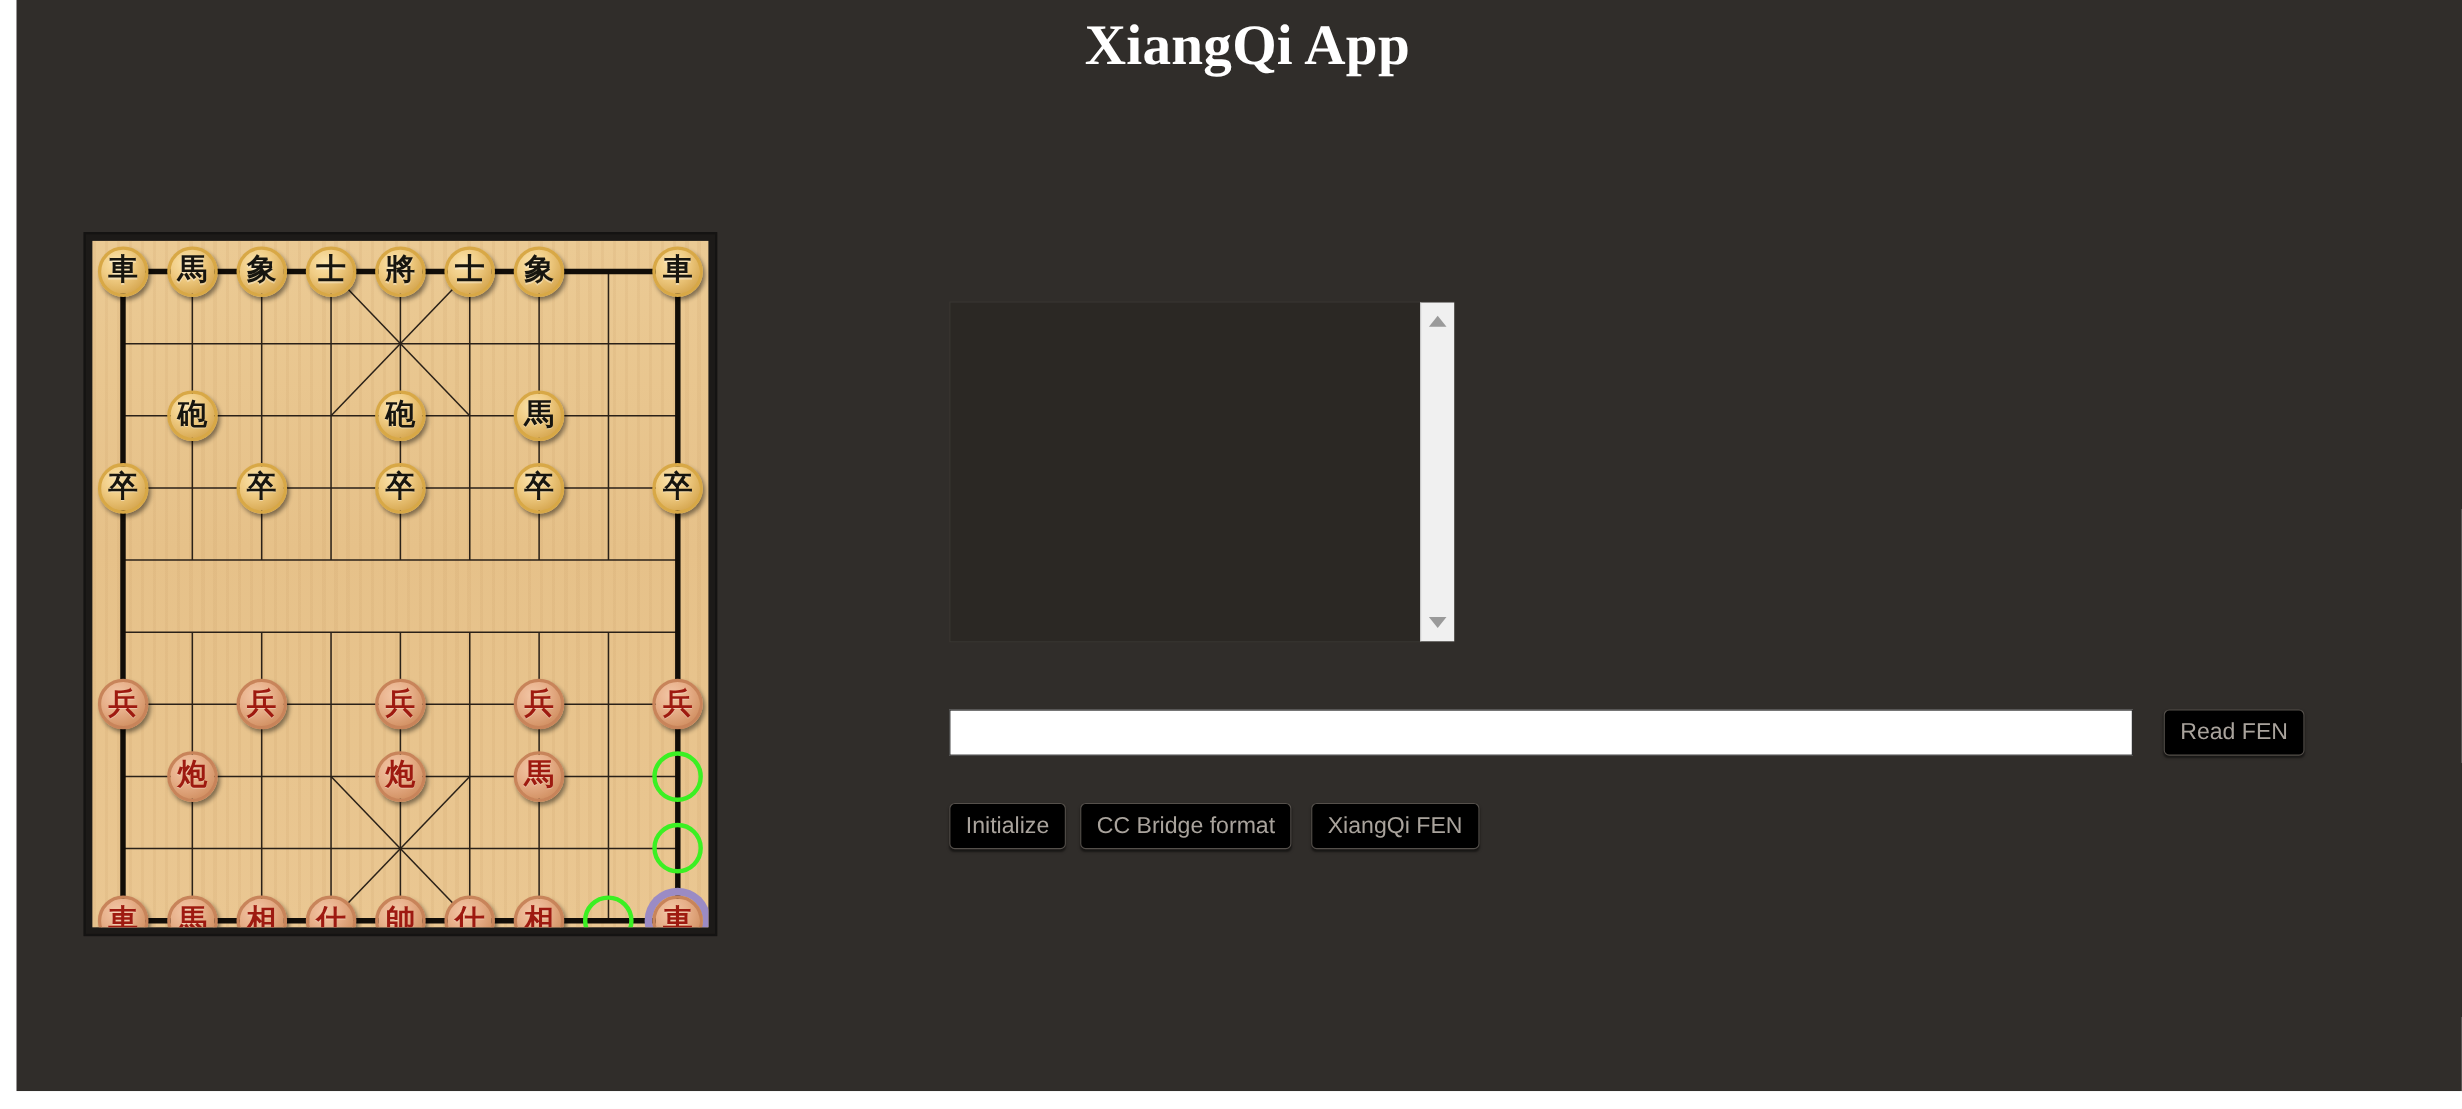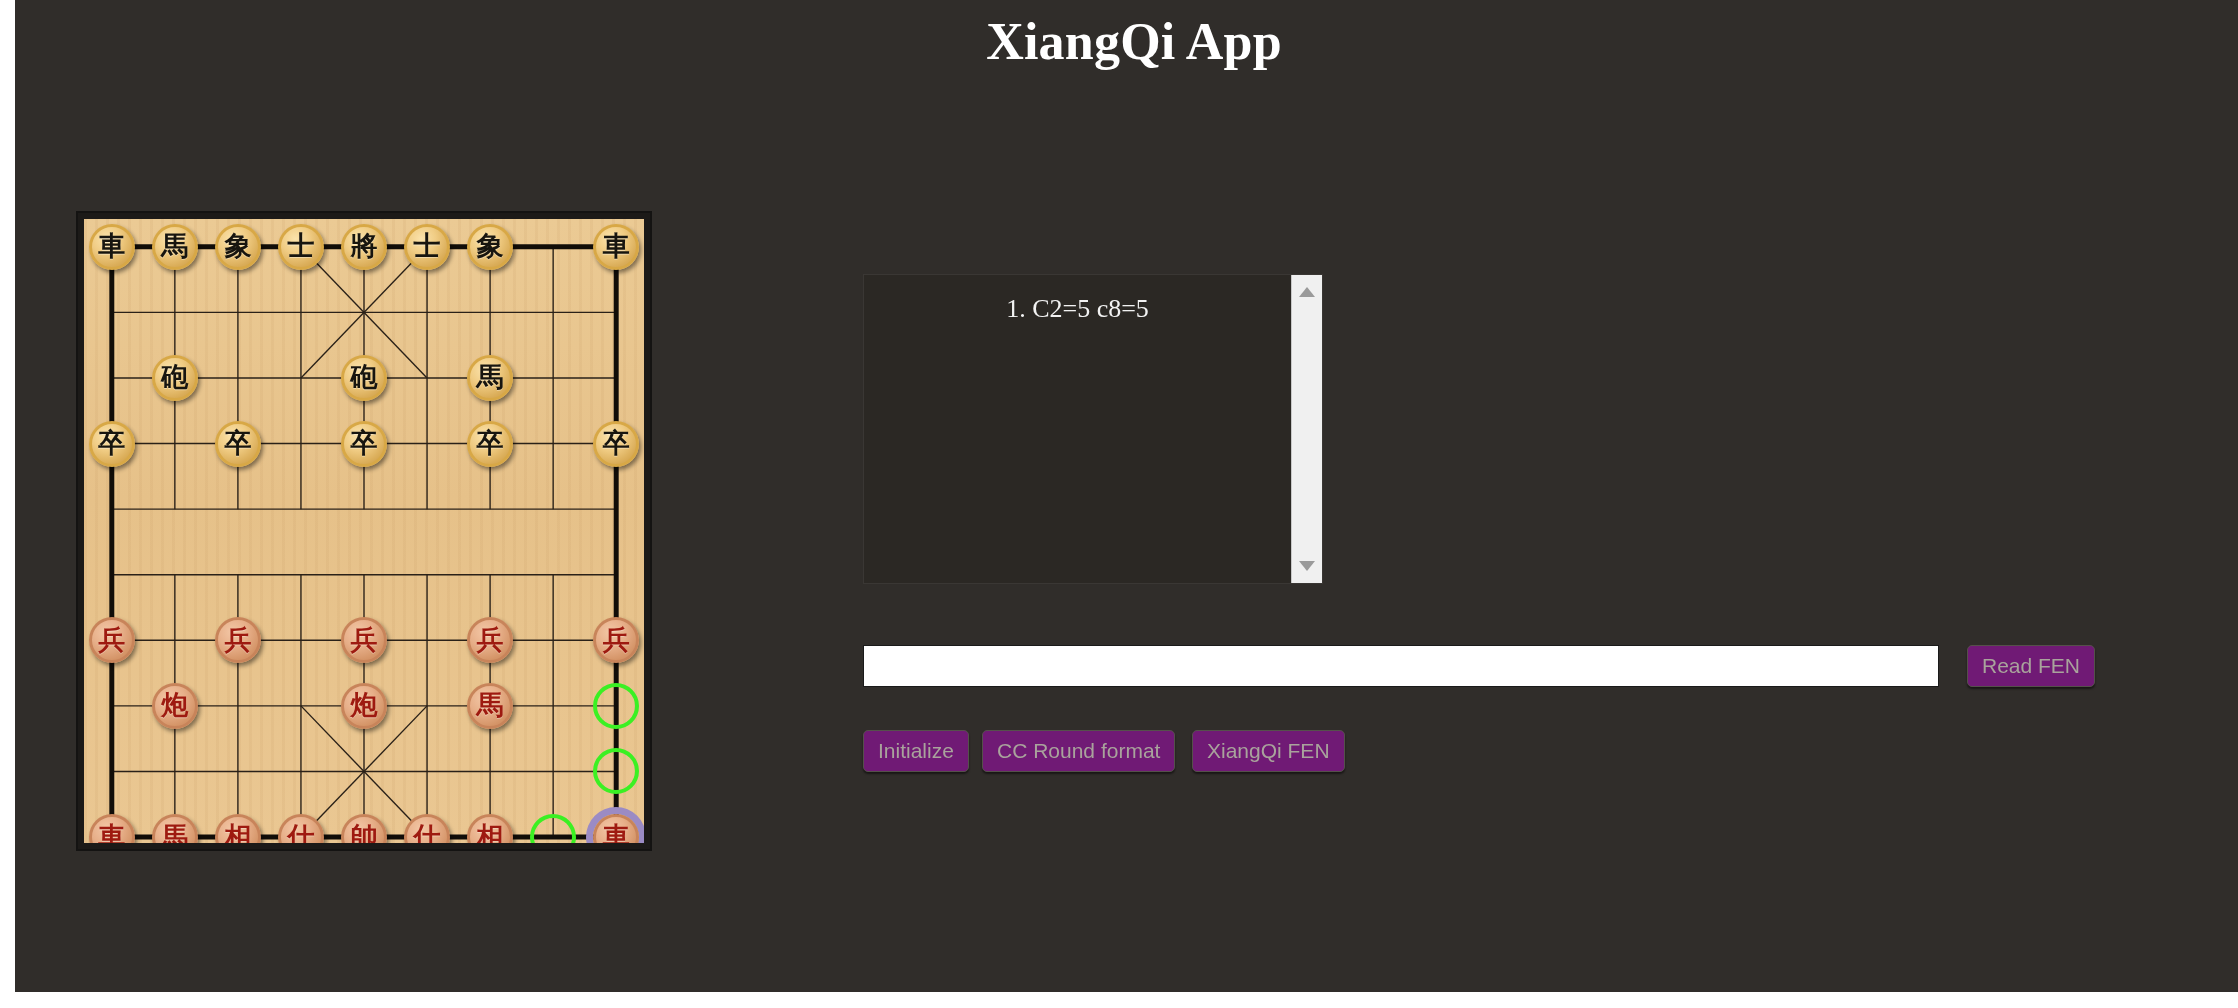--- a/index.html
+++ b/index.html
@@ -190,21 +190,21 @@
     background: #ffffff;
     border: 1px solid #1a1a1a;
     box-sizing: border-box;
     font-size: 19px;
     padding: 2px 8px;
     font-family: "Liberation Sans", sans-serif;
     color: #111;
   }
   .btn {
     position: absolute;
-    background: #701a75;
+    background: #000000;
     color: #A9A39C;
     border: 1px solid #55504B;
     border-radius: 5px;
     font-family: "Liberation Sans", "DejaVu Sans", sans-serif;
     font-size: 21px;
     padding: 8px 14px;
     box-sizing: border-box;
     cursor: pointer;
     box-shadow: 0 2px 2px rgba(0,0,0,0.5);
     white-space: nowrap;
@@ -376,29 +376,28 @@
           </div>
           <div class="move-dot" style="left: 95.0355%; top: 78.0255%;"></div>
           <div class="move-dot" style="left: 95.0355%; top: 88.535%;"></div>
           <div class="move-dot" style="left: 83.7766%; top: 99.0446%;"></div>
         </div>
     </div>
   </div>
 
   <div id="movelist-box">
     <div id="movelist">
-        <div class="move-row">1. C2=5 c8=5</div>
       </div>
     <div id="movelist-scrollbar">
       <div class="sb-arrow up"></div>
       <div class="sb-arrow down"></div>
     </div>
   </div>
 
   <input id="fen-input" type="text" placeholder="" style="">
   <button class="btn" id="btn-readfen">Read FEN</button>
 
   <button class="btn" id="btn-initialize">Initialize</button>
-  <button class="btn" id="btn-ccbridge">CC Round format</button>
+  <button class="btn" id="btn-ccbridge">CC Bridge format</button>
   <button class="btn" id="btn-genfen">XiangQi FEN</button>
 
 </div>
 <div id="bottom-strip"></div>
 
 </body></html>

